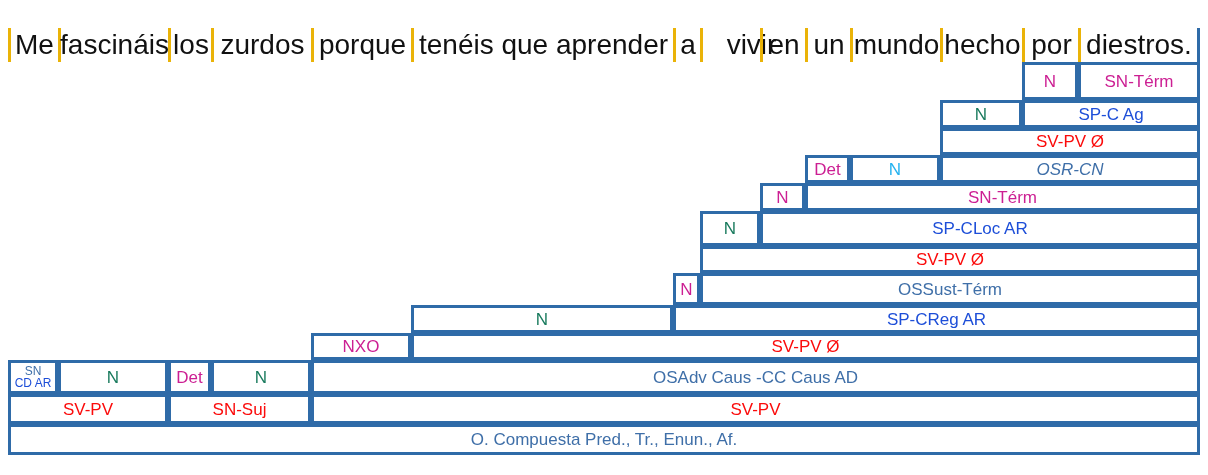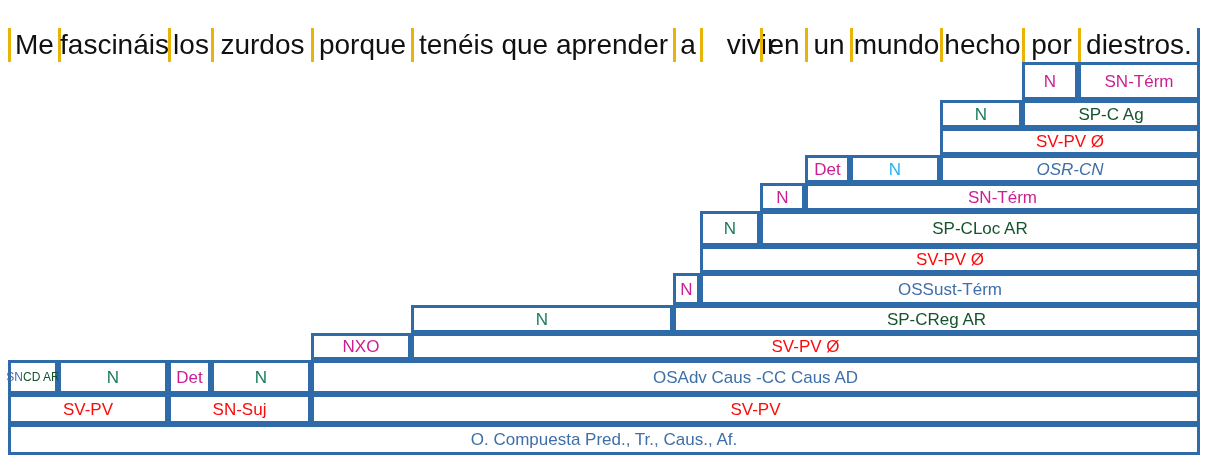--- a/index.html
+++ b/index.html
@@ -6,25 +6,25 @@
   body{font-family:"Liberation Sans","DejaVu Sans",sans-serif;}
   #stage{position:relative;width:1208px;height:475px;background:#ffffff;overflow:hidden;}
   .cell{position:absolute;box-sizing:border-box;display:flex;align-items:center;justify-content:center;
         border:3px solid #2f6ba8;background:#ffffff;line-height:1.0;text-align:center;white-space:nowrap;}
   .word{font-size:28px;color:#111111;border:none;border-left:3px solid #eab308;
         background:transparent;justify-content:center;}
   .word.last{border-right:3px solid #2f6ba8;}
   .lbl{font-size:17px;}
   .c-blue{color:#3f6fa8;}
   .c-red{color:#fb0b0b;}
-  .c-purple{color:#14532d;}
+  .c-purple{color:#1d4ed8;}
   .c-magenta{color:#cc1f93;}
   .c-green{color:#1a7b5e;}
   .c-cyan{color:#26b3f0;}
-  .two-line{flex-direction:row;line-height:1.02;font-size:12px;}
+  .two-line{flex-direction:column;line-height:1.02;font-size:12px;}
   .two-line span{display:block;}
 </style>
 </head>
 <body>
 
 <div id="stage">
 
   <div class="cell word" style="left:8px;top:28px;width:50px;height:34px;">Me</div>
   <div class="cell word" style="left:58px;top:28px;width:110px;height:34px;">fascináis</div>
   <div class="cell word" style="left:168px;top:28px;width:43px;height:34px;">los</div>
@@ -75,15 +75,15 @@
   </div>
   <div class="cell lbl c-green" style="left:58px;top:360px;width:110px;height:34px;">N</div>
   <div class="cell lbl c-magenta" style="left:168px;top:360px;width:43px;height:34px;">Det</div>
   <div class="cell lbl c-green" style="left:211px;top:360px;width:100px;height:34px;">N</div>
   <div class="cell lbl c-blue" style="left:311px;top:360px;width:889px;height:34px;">OSAdv Caus -CC Caus AD</div>
 
   <div class="cell lbl c-red" style="left:8px;top:394px;width:160px;height:30px;">SV-PV</div>
   <div class="cell lbl c-red" style="left:168px;top:394px;width:143px;height:30px;">SN-Suj</div>
   <div class="cell lbl c-red" style="left:311px;top:394px;width:889px;height:30px;">SV-PV</div>
 
-  <div class="cell lbl c-blue" style="left:8px;top:424px;width:1192px;height:31px;">O. Compuesta Pred., Tr., Caus., Af.</div>
+  <div class="cell lbl c-blue" style="left:8px;top:424px;width:1192px;height:31px;">O. Compuesta Pred., Tr., Enun., Af.</div>
 
 </div>
 
 </body></html>

